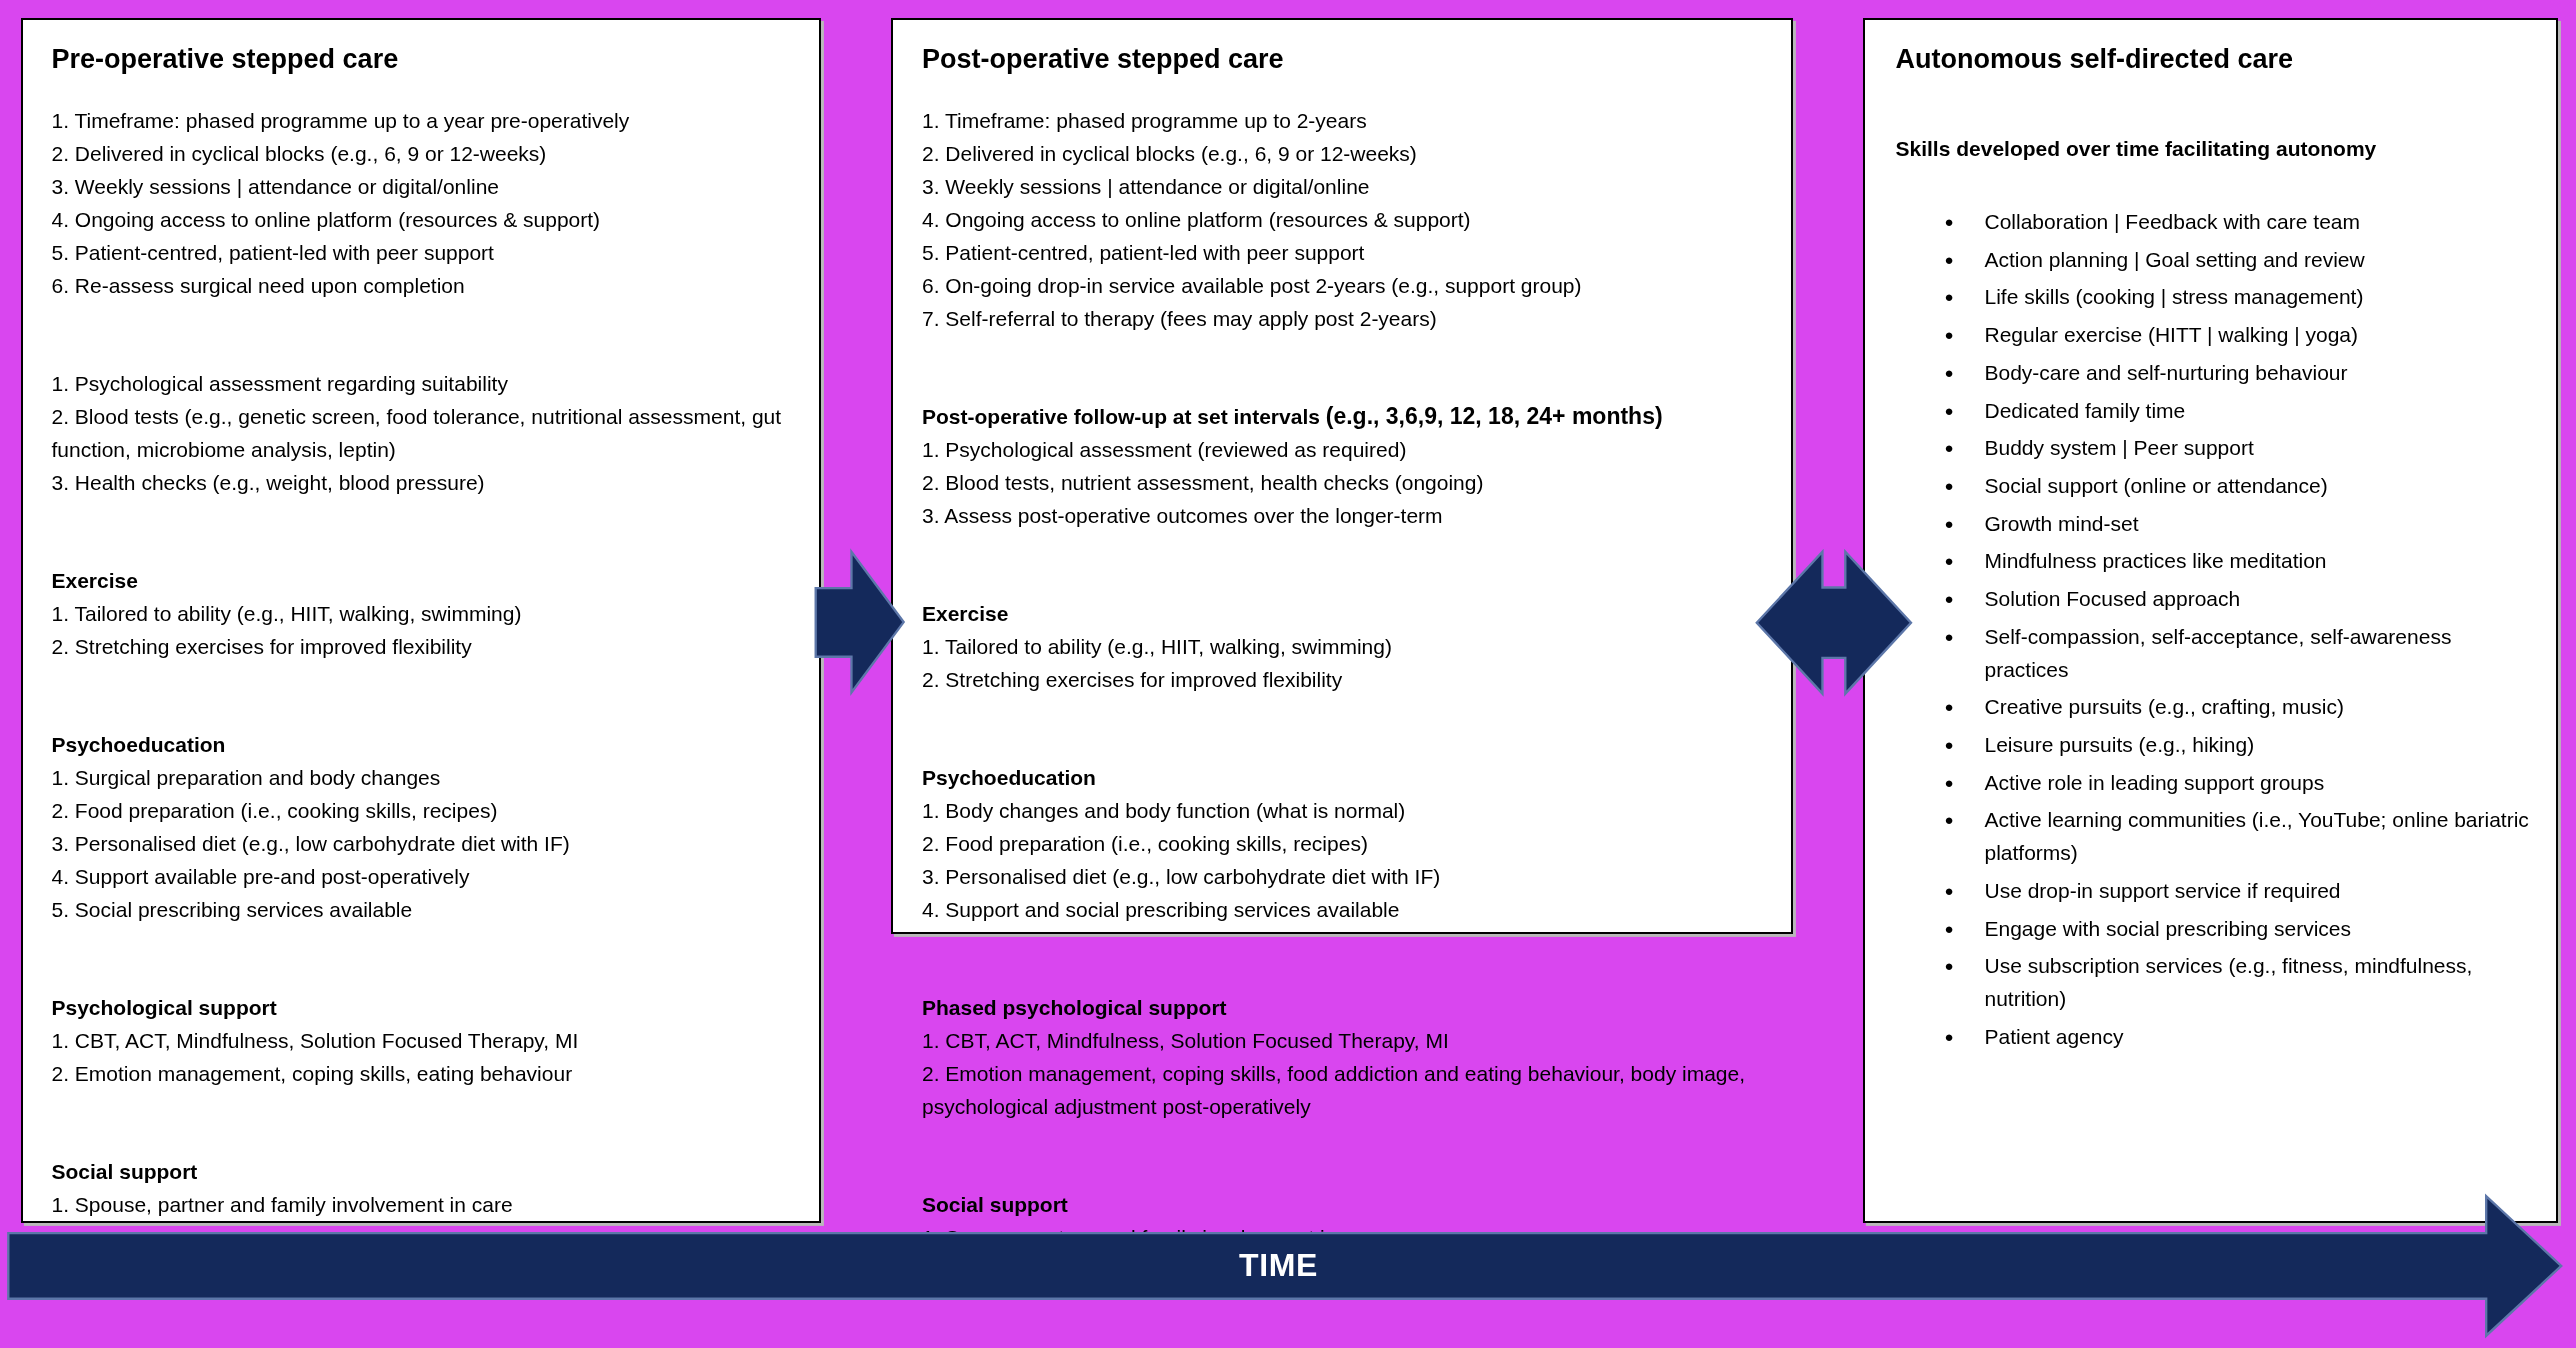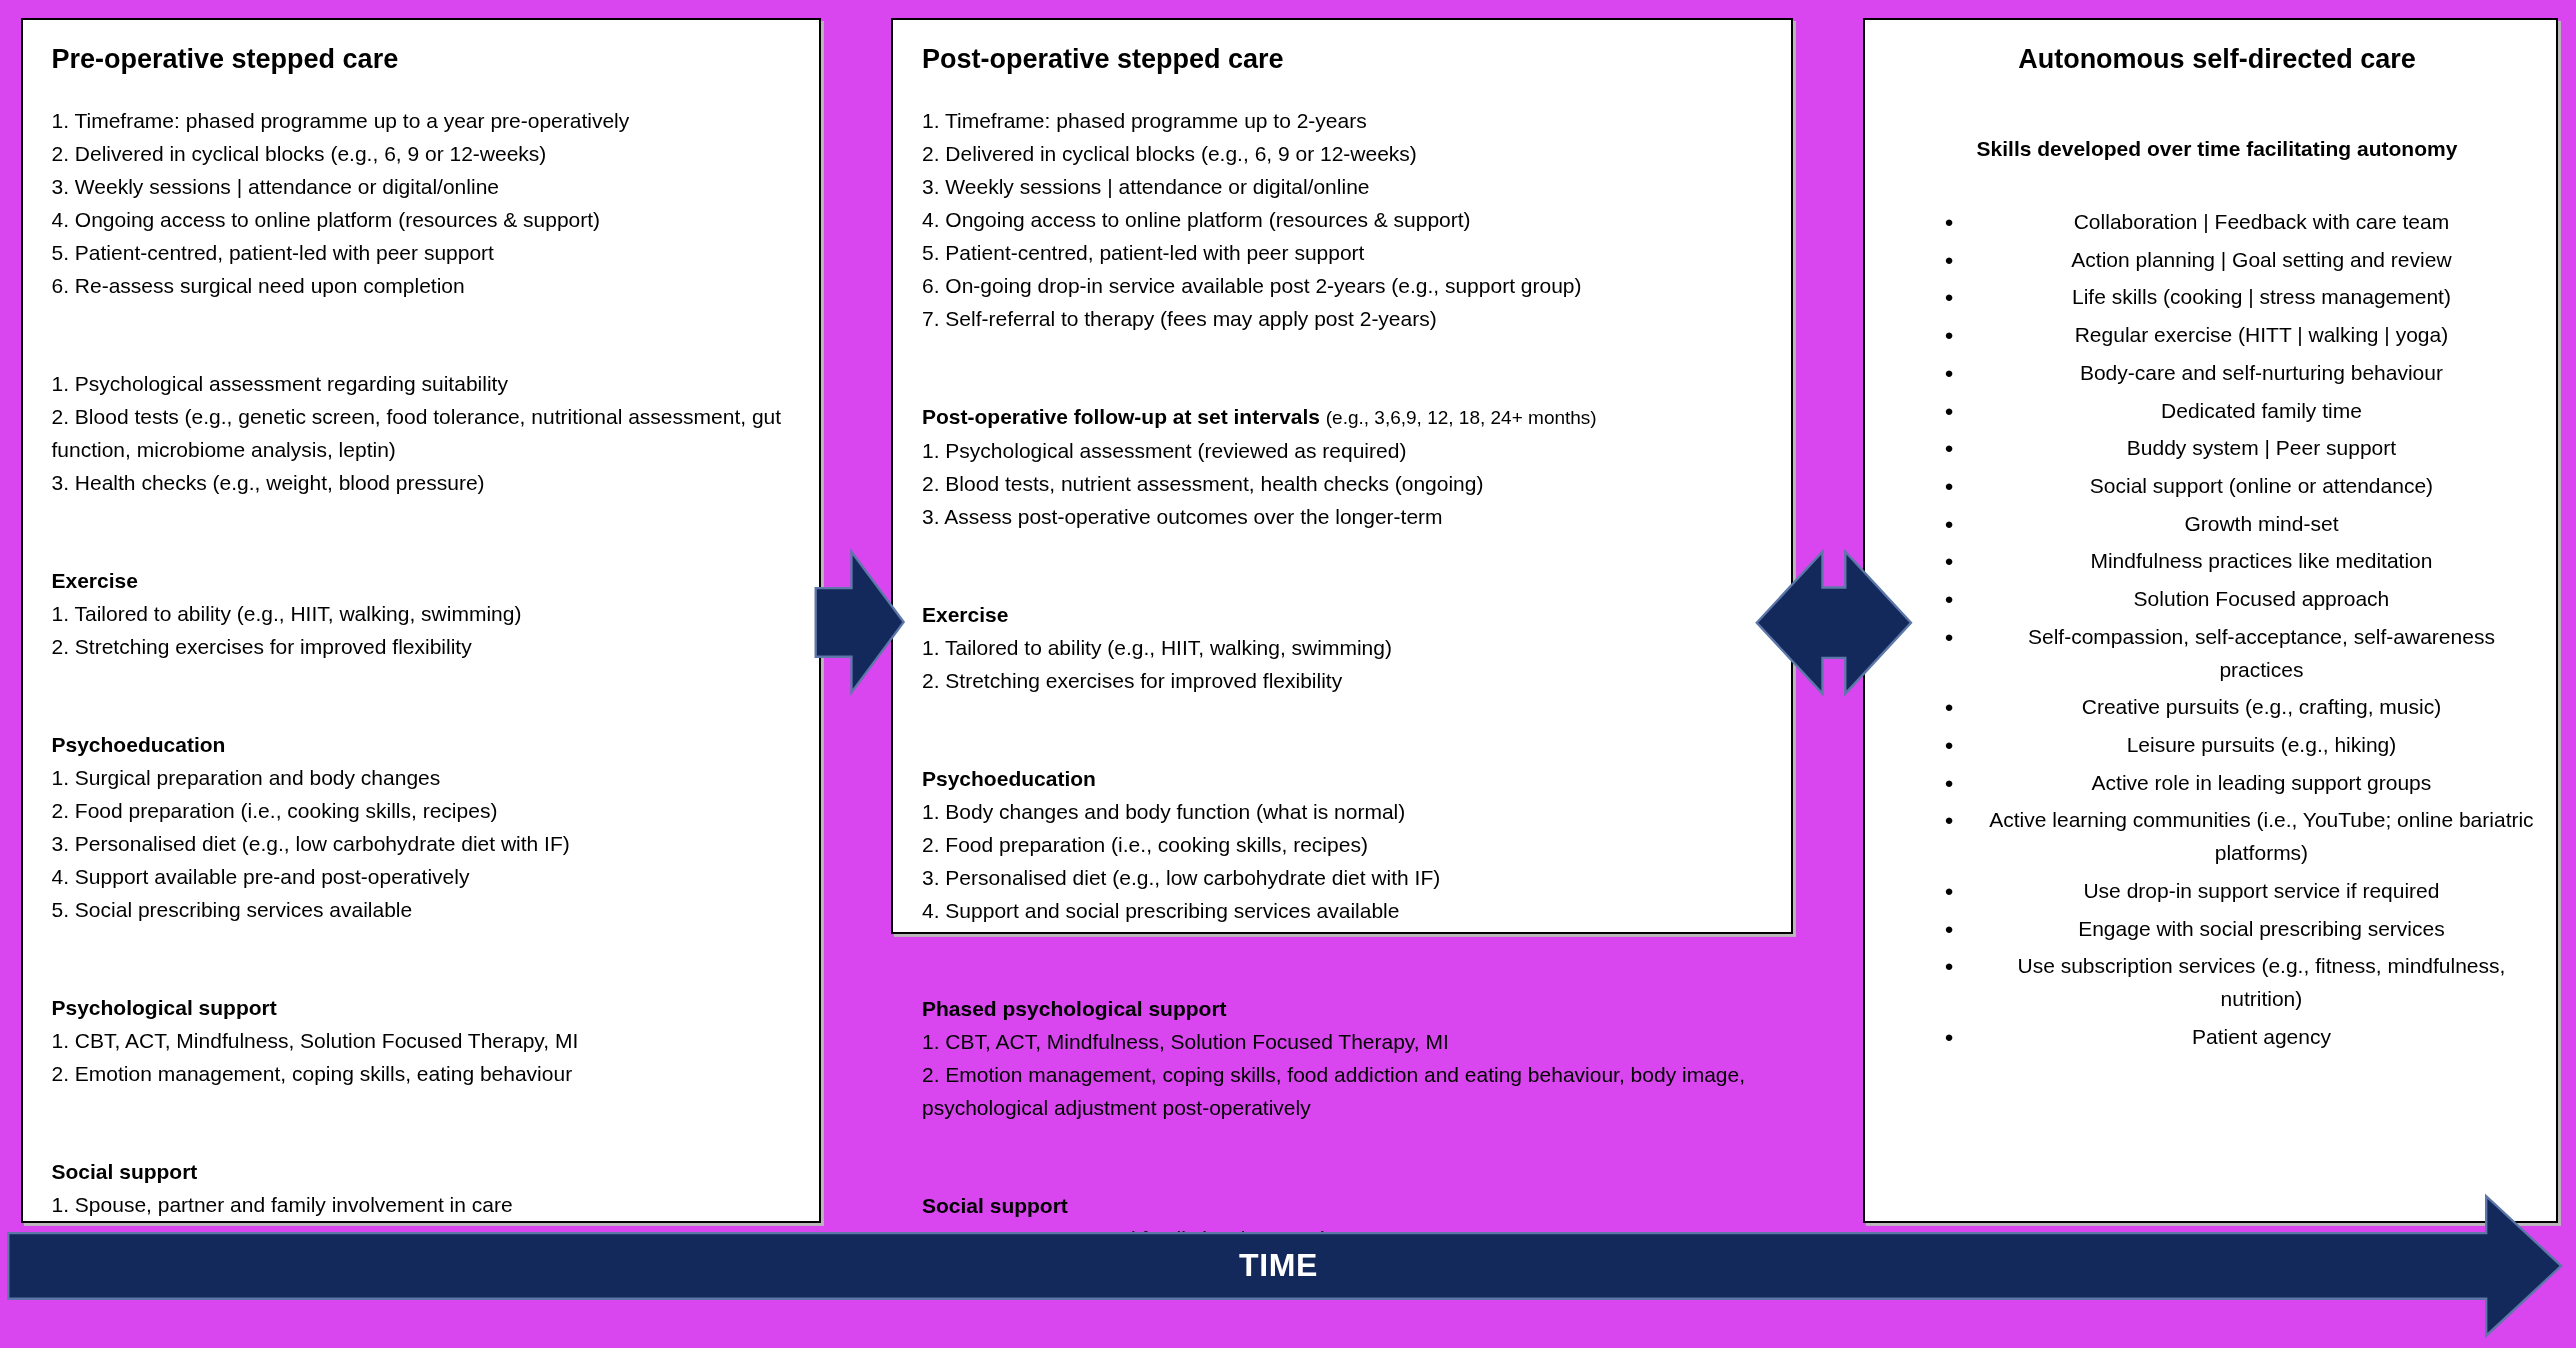--- a/index.html
+++ b/index.html
@@ -18,37 +18,37 @@
   }
   .panel {
     position: absolute;
     background: #ffffff;
     border: 2.3px solid #000000;
     box-shadow: 2.9px 2.9px 0 #b9b9b9;
     box-sizing: border-box;
   }
   .panel.p1 { left: 20.5px;   top: 17.6px; width: 800px; height: 1205px; padding: 23.5px 26px 17.6px 29px; }
   .panel.p2 { left: 891px; top: 17.6px; width: 902px; height: 916px; padding: 23.5px 26px 17.6px 29px; }
-  .panel.p3 { left: 1863px; top: 17.6px; width: 695px; height: 1205px; padding: 23.5px 17.6px 17.6px 30.5px; text-align: center; }
+  .panel.p3 { left: 1863px; top: 17.6px; width: 695px; height: 1205px; padding: 23.5px 17.6px 17.6px 30.5px; }
   .panel h2 {
     margin: 0 0 28px 0;
     font-size: 27px;
     line-height: 33px;
     font-weight: bold;
   }
   .panel.p3 h2 { margin-bottom: 56px; }
   .sec { margin-top: 65px; }
   .sec.first { margin-top: 0; }
   .sec h3 {
     margin: 0;
     font-size: 21px;
     line-height: 33px;
     font-weight: bold;
   }
-  .sec h3 .hsuffix { font-size: 19px; font-weight: normal; }
+  .sec h3 .hsuffix { font-size: 23px; font-weight: bold; }
   .item {
     font-size: 21px;
     line-height: 33px;
     font-weight: normal;
   }
   .subheading {
     font-size: 21px;
     line-height: 33px;
     font-weight: bold;
     margin: 0 0 40px 0;

